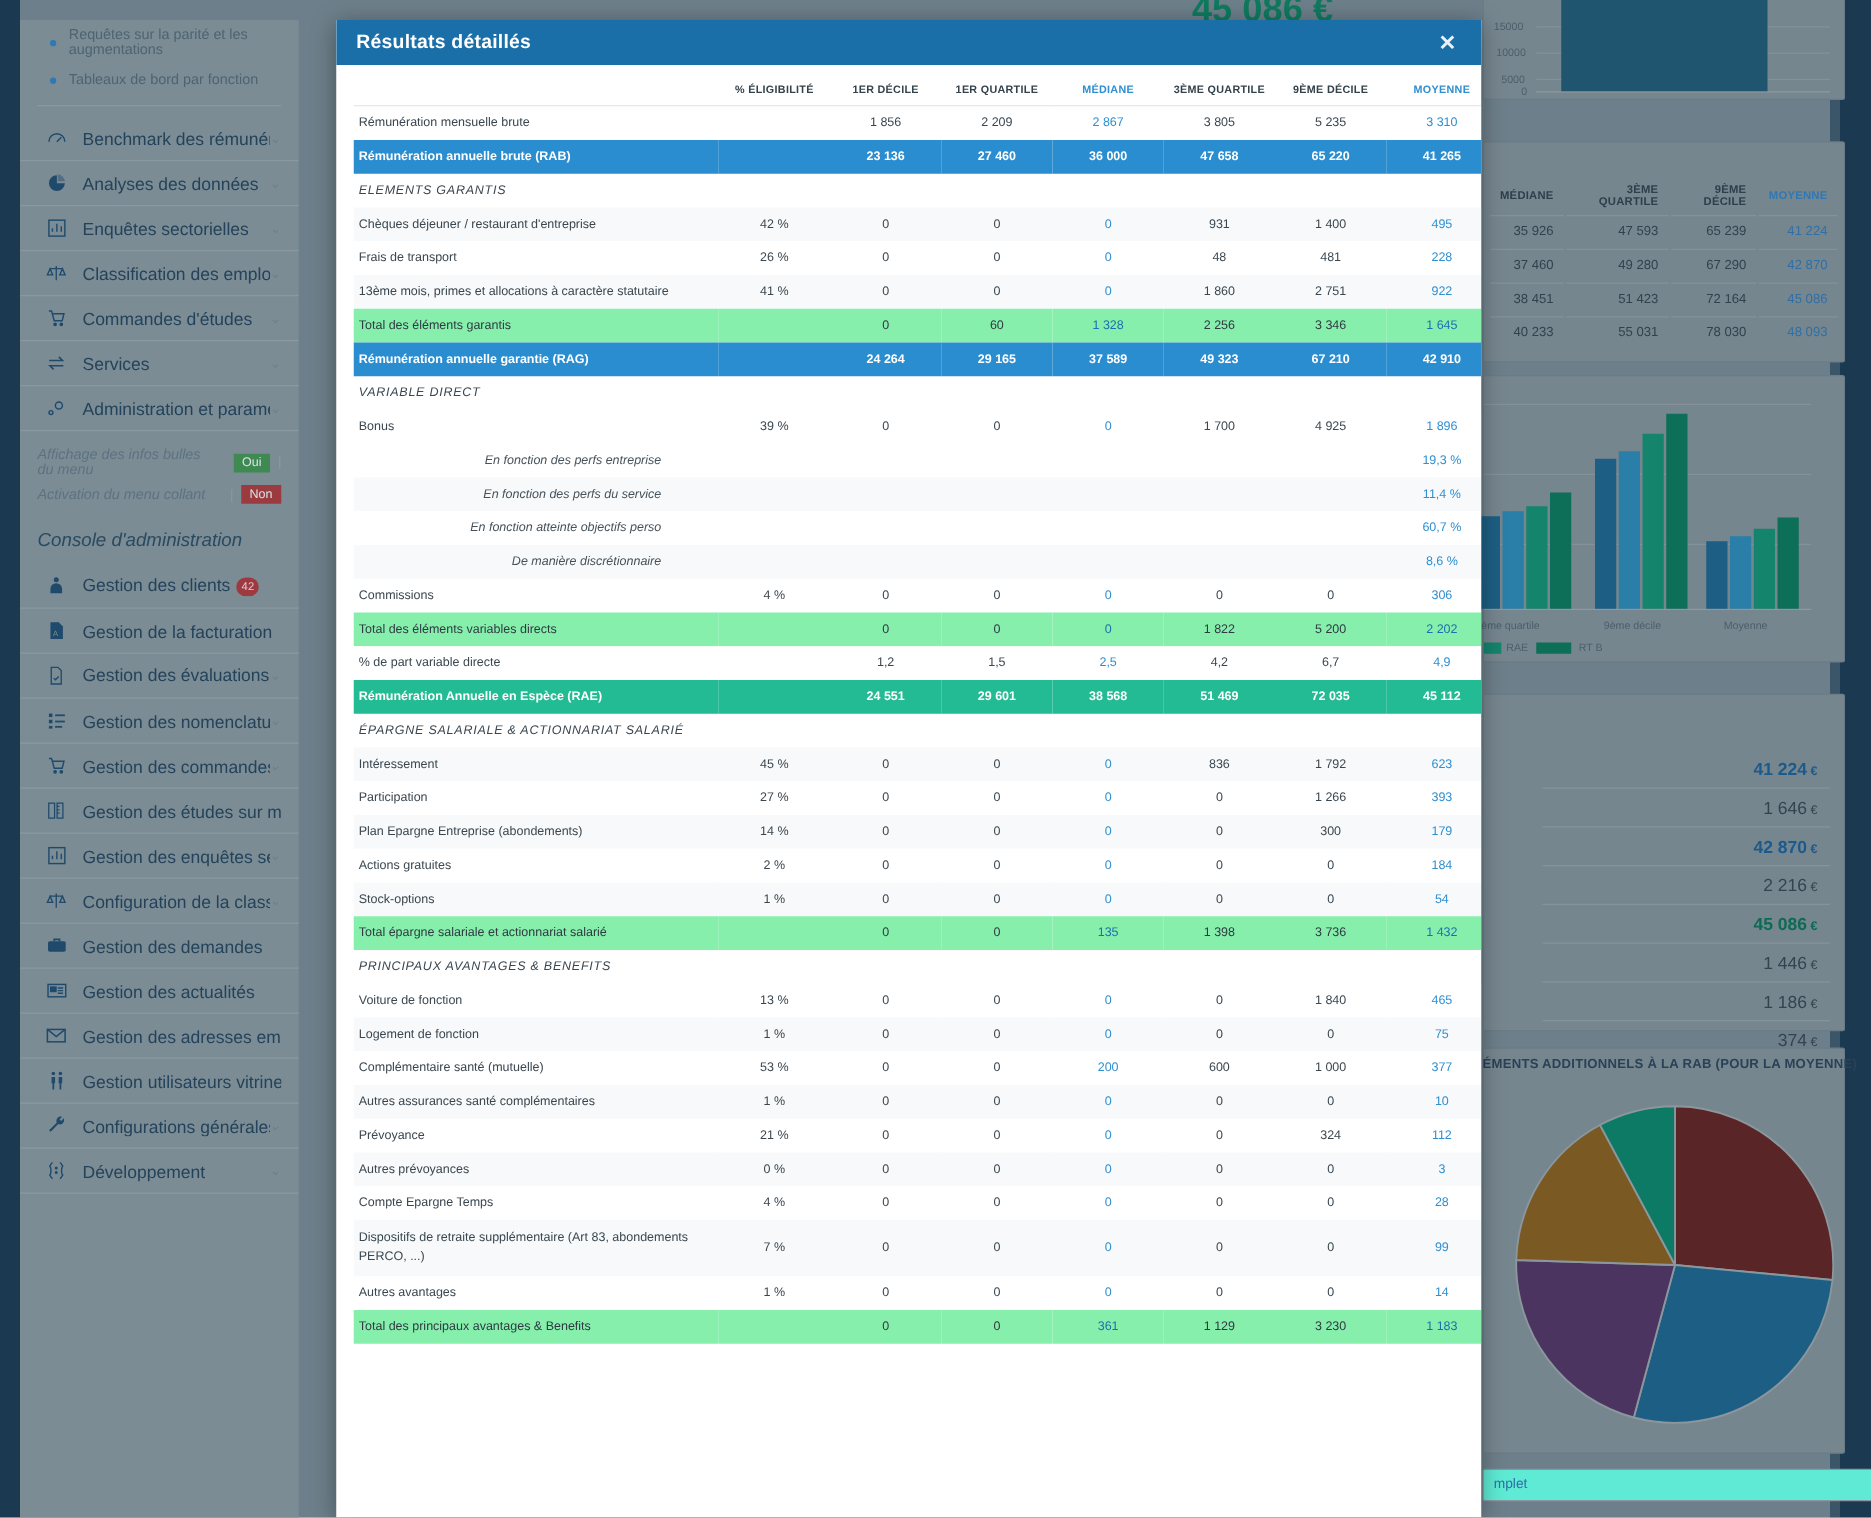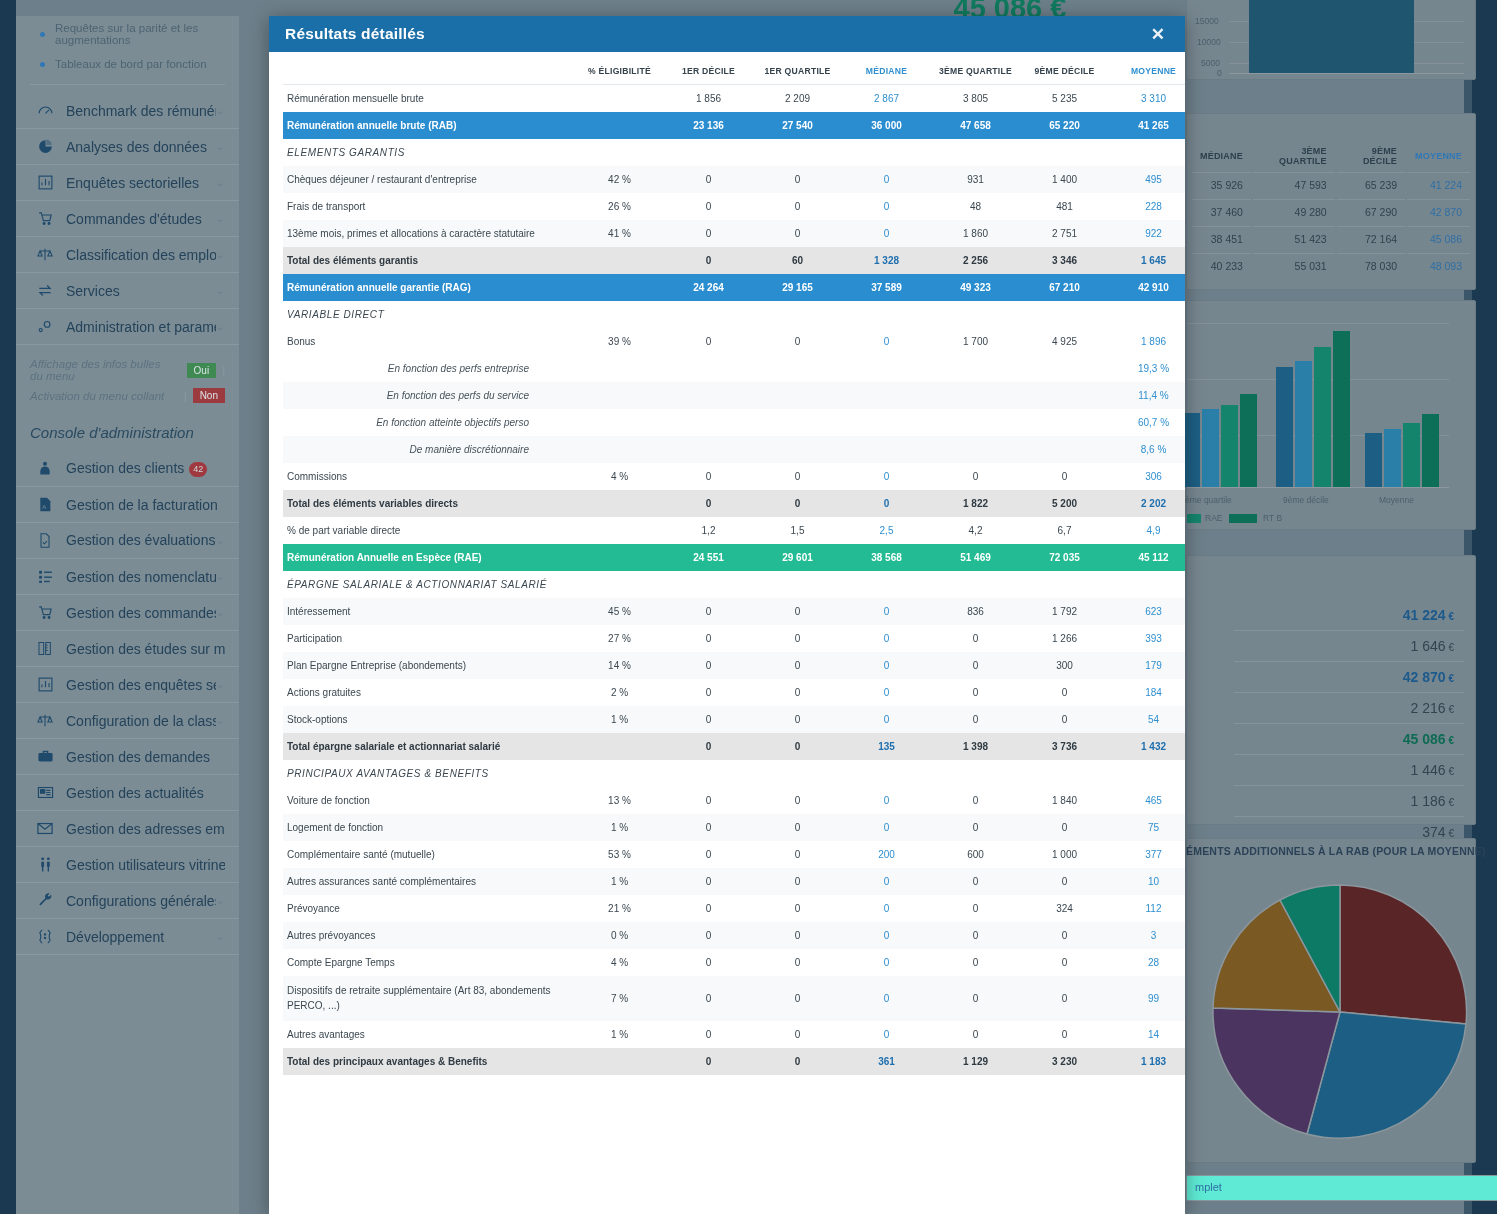--- a/index.html
+++ b/index.html
@@ -150,21 +150,21 @@
 
   table.rt td {
     font-size:10px; color:#3b4750; text-align:center;
     padding:8px 4px; height:27px;
   }
   table.rt td.lbl { text-align:left; padding-left:4px; font-size:10px; }
   table.rt td.accent { color:#2f8fd0; }
 
   tr.r-alt td { background:#f7f9fa; }
   tr.r-plain td { background:#ffffff; }
-  tr.r-total td { background:#e5e5e5; font-weight:bold; color:#2f3a42; }
+  tr.r-total td { background:#86efac; font-weight:normal; color:#2f3a42; }
   tr.r-total td.accent { color:#1f6fae; }
   tr.r-blue td { background:#2a8dd0; color:#fff; font-weight:bold; }
   tr.r-green td { background:#23bb93; color:#fff; font-weight:bold; }
   tr.r-indent td.lbl { text-align:right; font-style:italic; padding-right:46px; color:#46525b; }
   tr.r-sub td.lbl { font-size:9.5px; }
   .section-title {
     font-size:12.5px; font-style:italic; color:#9aa6ae;
     letter-spacing:.6px; padding:16px 0 10px 2px;
     text-align:left !important;
   }
@@ -321,37 +321,37 @@
           <svg width="17" height="17" viewBox="0 0 24 24" fill="none" stroke="currentColor" stroke-width="1.6">
             <rect x="3" y="3" width="18" height="18"></rect>
             <path d="M7 16v-4M12 16V7M17 16v-6"></path>
           </svg>
         </span>
         <span class="lbl">Enquêtes sectorielles</span>
         <span class="chev">⌄</span>
       </div>
       <div class="sb-item">
         <span class="ico">
+          <svg width="18" height="17" viewBox="0 0 24 24" fill="none" stroke="currentColor" stroke-width="1.5">
+            <path d="M12 4v16M5 7h14"></path>
+            <path d="M5 7l-3 7h6zM19 7l-3 7h6z"></path>
+          </svg>
+        </span>
+        <span class="lbl">Classification des emplois</span>
+        <span class="chev">⌄</span>
+      </div>
+      <div class="sb-item">
+        <span class="ico">
           <svg width="17" height="17" viewBox="0 0 24 24" fill="none" stroke="currentColor" stroke-width="1.6">
             <path d="M3 4h3l3 11h9l2-8H7"></path>
             <circle cx="10" cy="19" r="1.3" fill="currentColor"></circle>
             <circle cx="17" cy="19" r="1.3" fill="currentColor"></circle>
           </svg>
         </span>
         <span class="lbl">Commandes d'études</span>
-        <span class="chev">⌄</span>
-      </div>
-      <div class="sb-item">
-        <span class="ico">
-          <svg width="18" height="17" viewBox="0 0 24 24" fill="none" stroke="currentColor" stroke-width="1.5">
-            <path d="M12 4v16M5 7h14"></path>
-            <path d="M5 7l-3 7h6zM19 7l-3 7h6z"></path>
-          </svg>
-        </span>
-        <span class="lbl">Classification des emplois</span>
         <span class="chev">⌄</span>
       </div>
       <div class="sb-item">
         <span class="ico">
           <svg width="18" height="17" viewBox="0 0 24 24" fill="none" stroke="currentColor" stroke-width="1.8">
             <path d="M4 9h15l-4-4M20 15H5l4 4"></path>
           </svg>
         </span>
         <span class="lbl">Services</span>
         <span class="chev">⌄</span>
@@ -573,21 +573,21 @@
             <td>2 209</td>
             <td class="accent">2 867</td>
             <td>3 805</td>
             <td>5 235</td>
             <td class="accent">3 310</td>
           </tr>
           <tr class="r-blue">
             <td class="lbl">Rémunération annuelle brute (RAB)</td>
             <td></td>
             <td>23 136</td>
-            <td>27 540</td>
+            <td>27 460</td>
             <td>36 000</td>
             <td>47 658</td>
             <td>65 220</td>
             <td>41 265</td>
           </tr>
           <tr>
             <td colspan="8" class="section-title">ELEMENTS GARANTIS</td>
           </tr>
           <tr class="r-alt">
             <td class="lbl">Chèques déjeuner / restaurant d'entreprise</td>

